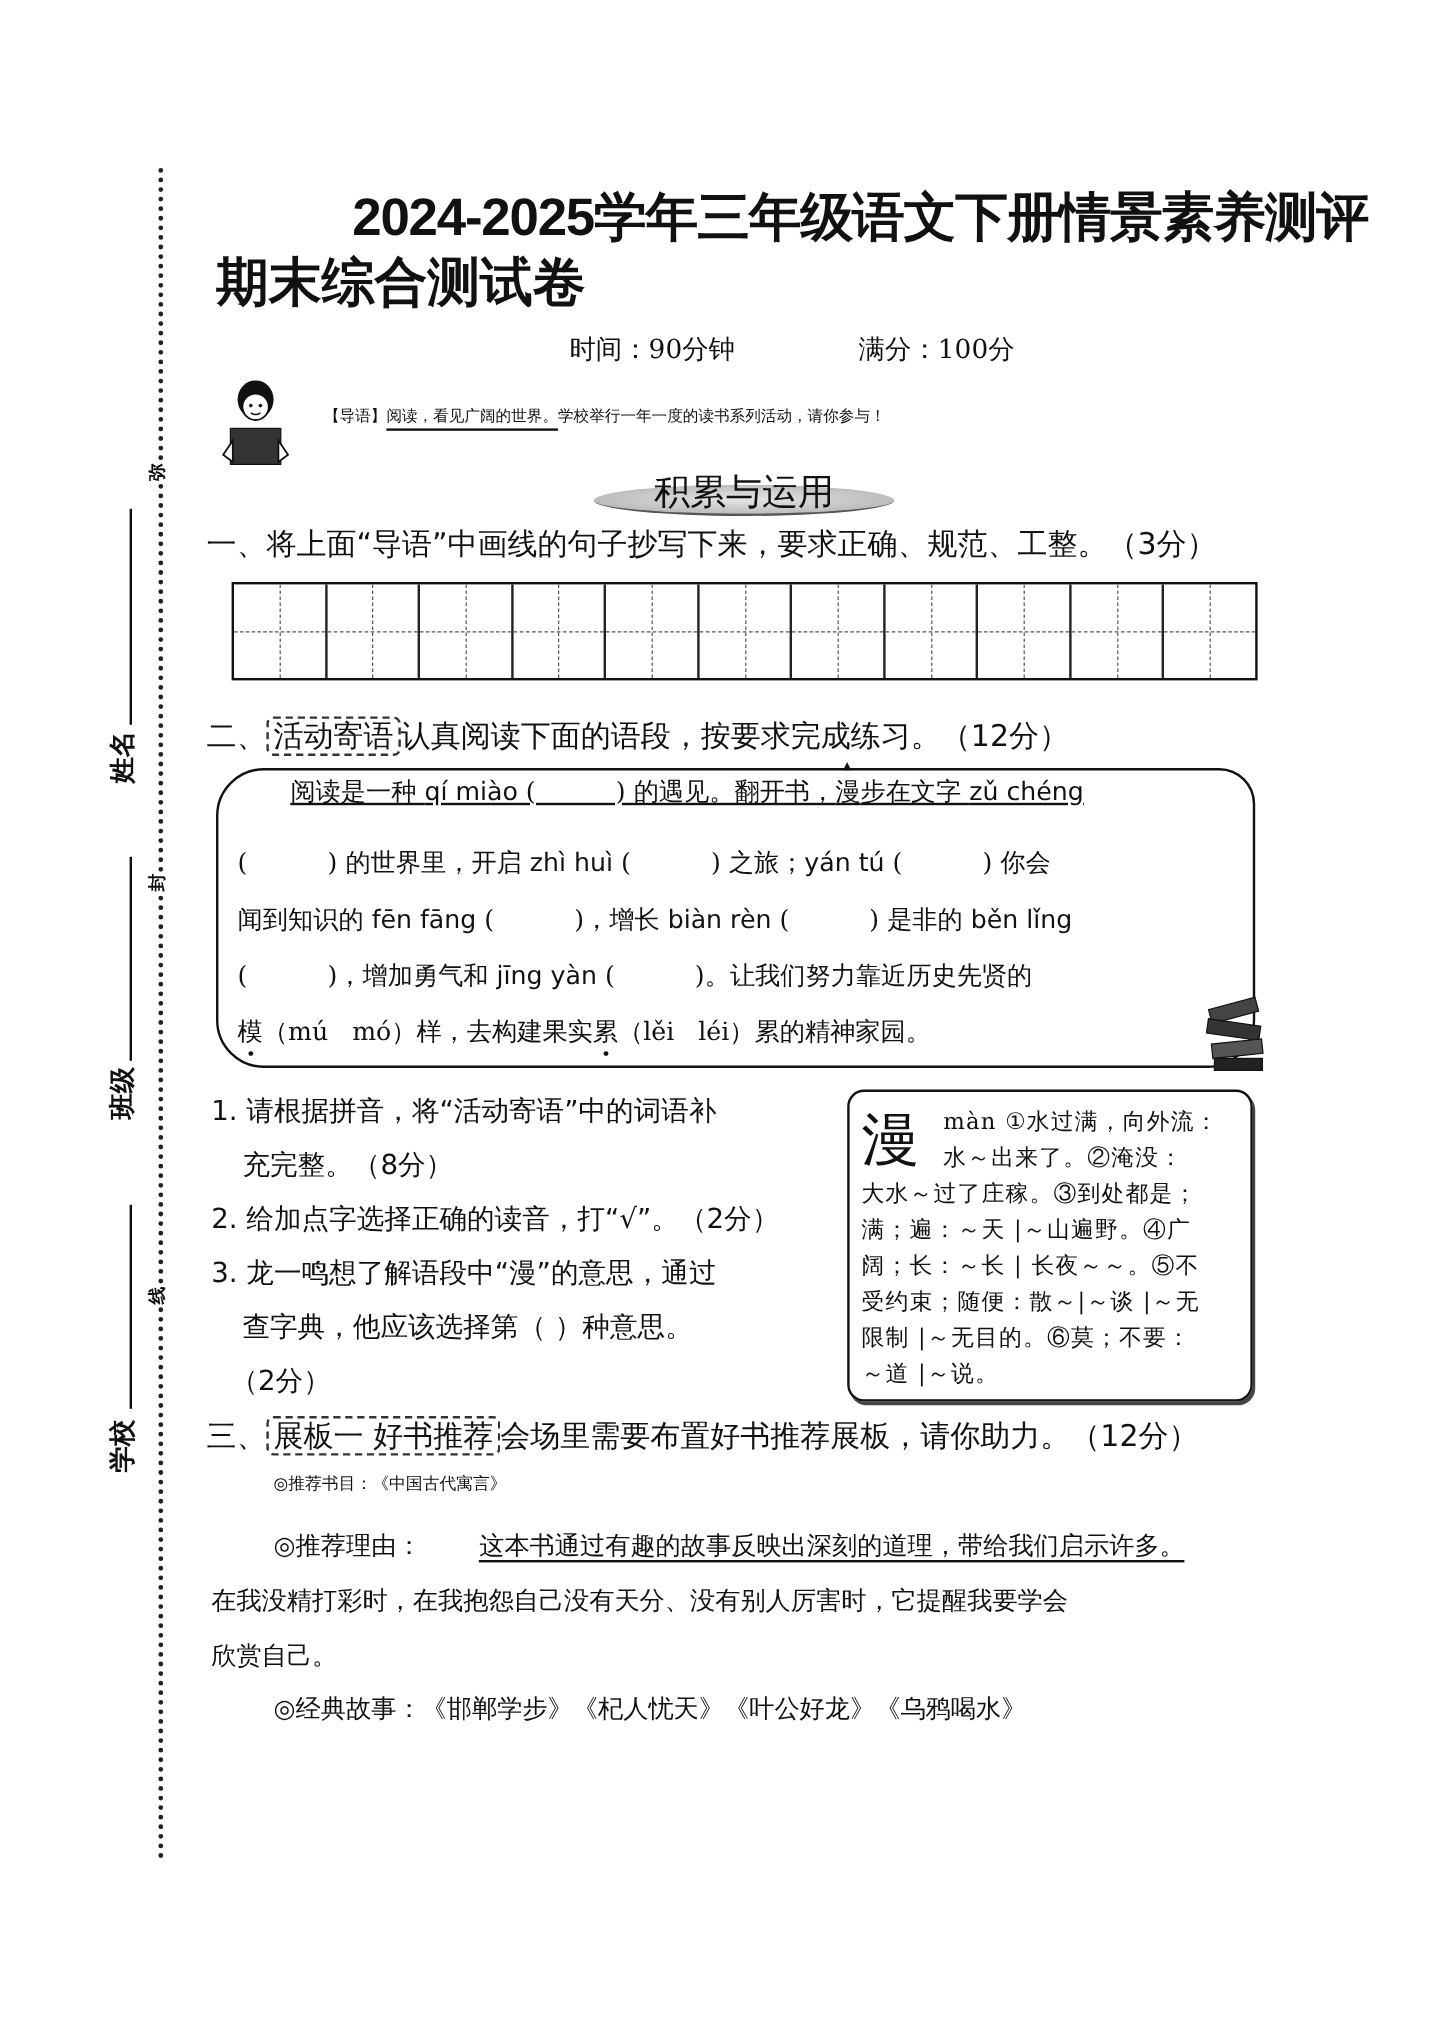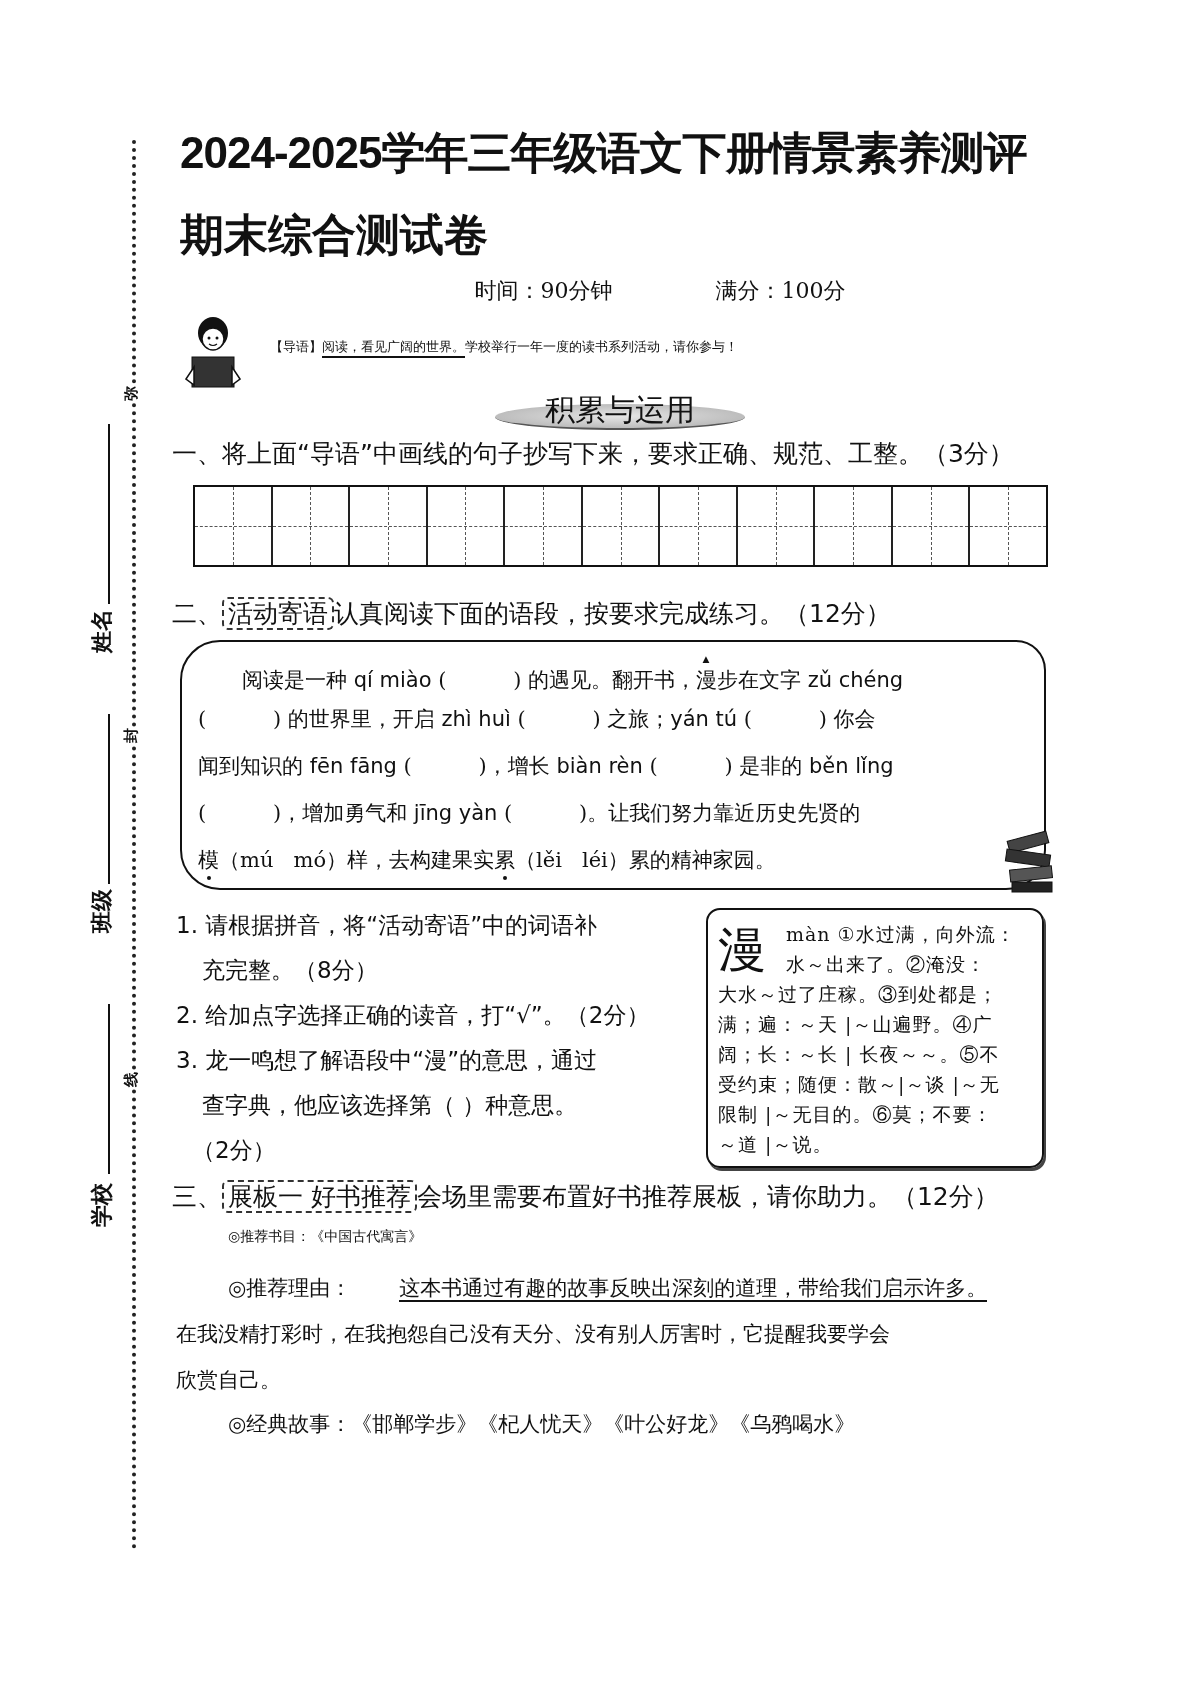--- a/index.html
+++ b/index.html
@@ -7,21 +7,21 @@
   .abs { position: absolute; }
 
   
   .dotline { position: absolute; left: 132px; top: 140px; height: 1410px; border-left: 4px dotted #222; }
   .bind-mark { position: absolute; left: 124px; font-size: 15px; font-weight: bold; background: #fff; transform: rotate(-90deg); }
   .field { position: absolute; left: 70px; width: 60px; }
   .field .lbl { position: absolute; left: 10px; font-size: 22px; font-weight: bold; transform: rotate(-90deg); transform-origin: center; white-space: nowrap; }
   .field .ln { position: absolute; left: 38px; border-left: 2px solid #111; }
 
   
-  .title1 { left: 180px; top: 124px; width: 960px; text-align: left; font-size: 44px; font-weight: bold; letter-spacing: -1px; font-family: "Liberation Sans", "DejaVu Sans", sans-serif; }
+  .title1 { left: 180px; top: 152px; width: 960px; text-align: right; font-size: 44px; font-weight: bold; letter-spacing: -1px; font-family: "Liberation Sans", "DejaVu Sans", sans-serif; }
   .title2 { left: 180px; top: 206px; width: 960px; text-align: left; font-size: 44px; font-weight: bold; }
   .meta { left: 180px; top: 276px; width: 960px; text-align: center; font-size: 22px; font-family: "DejaVu Serif", serif; word-spacing: 40px; }
   .meta span { margin: 0 28px; word-spacing: 0; }
 
   .avatar { left: 182px; top: 315px; width: 62px; height: 80px; }
   .guide { left: 270px; top: 338px; font-size: 13px; font-family: "DejaVu Serif", serif; white-space: nowrap; }
   .guide .ul { border-bottom: 2px solid #111; padding-bottom: 2px; }
 
   .section-banner { left: 495px; top: 394px; width: 250px; height: 40px; }
   .section-banner .ell { position: absolute; left: 0; top: 10px; width: 250px; height: 24px; border-radius: 50%; background: radial-gradient(ellipse at center, #e6e6e6 0%, #bdbdbd 70%, #8a8a8a 100%); border-bottom: 2px solid #555; }
@@ -116,21 +116,21 @@
   <div class="cell"></div>
   <div class="cell"></div>
   <div class="cell"></div>
 </div>
 
 <div class="abs q" style="left:172px;top:597px;">
   <span>二、</span><span class="box">活动寄语</span><span>认真阅读下面的语段，按要求完成练习。（12分）</span>
 </div>
 
 <div class="abs passage">
-  <div class="pline" style="top:24px;left:60px;"><span>阅读是一种 </span><span class="py">qí miào</span><span> (          ) 的遇见。翻开书，</span><span class="caret">漫</span><span>步在文字 </span><span class="py">zǔ chéng</span></div>
+  <div class="pline" style="top:4px;left:60px;text-decoration:underline;"><span>阅读是一种 </span><span class="py">qí miào</span><span> (          ) 的遇见。翻开书，</span><span class="caret">漫</span><span>步在文字 </span><span class="py">zǔ chéng</span></div>
   <div class="pline" style="top:63px;"><span>(          ) 的世界里，开启 </span><span class="py">zhì huì</span><span> (          ) 之旅；</span><span class="py">yán tú</span><span> (          ) 你会</span></div>
   <div class="pline" style="top:157px;"><span>(          )，增加勇气和 </span><span class="py">jīng yàn</span><span> (          )。让我们努力靠近历史先贤的</span></div>
   <div class="pline" style="top:110px;"><span>闻到知识的 </span><span class="py">fēn fāng</span><span> (          )，增长 </span><span class="py">biàn rèn</span><span> (          ) 是非的 </span><span class="py">běn lǐng</span></div>
   <div class="pline" style="top:204px;"><span class="dot">模</span><span>（mú   mó）样，去构建果实</span><span class="dot">累</span><span>（lěi   léi）累的精神家园。</span></div>
 </div>
 <svg class="abs books" viewBox="0 0 60 70">
   <rect x="8" y="10" width="40" height="12" fill="#444" stroke="#111" transform="rotate(-15 28 16)"></rect>
   <rect x="6" y="26" width="44" height="12" fill="#333" stroke="#111" transform="rotate(8 28 32)"></rect>
   <rect x="10" y="42" width="42" height="12" fill="#555" stroke="#111" transform="rotate(-6 30 48)"></rect>
   <rect x="12" y="56" width="40" height="10" fill="#222" stroke="#111"></rect>

